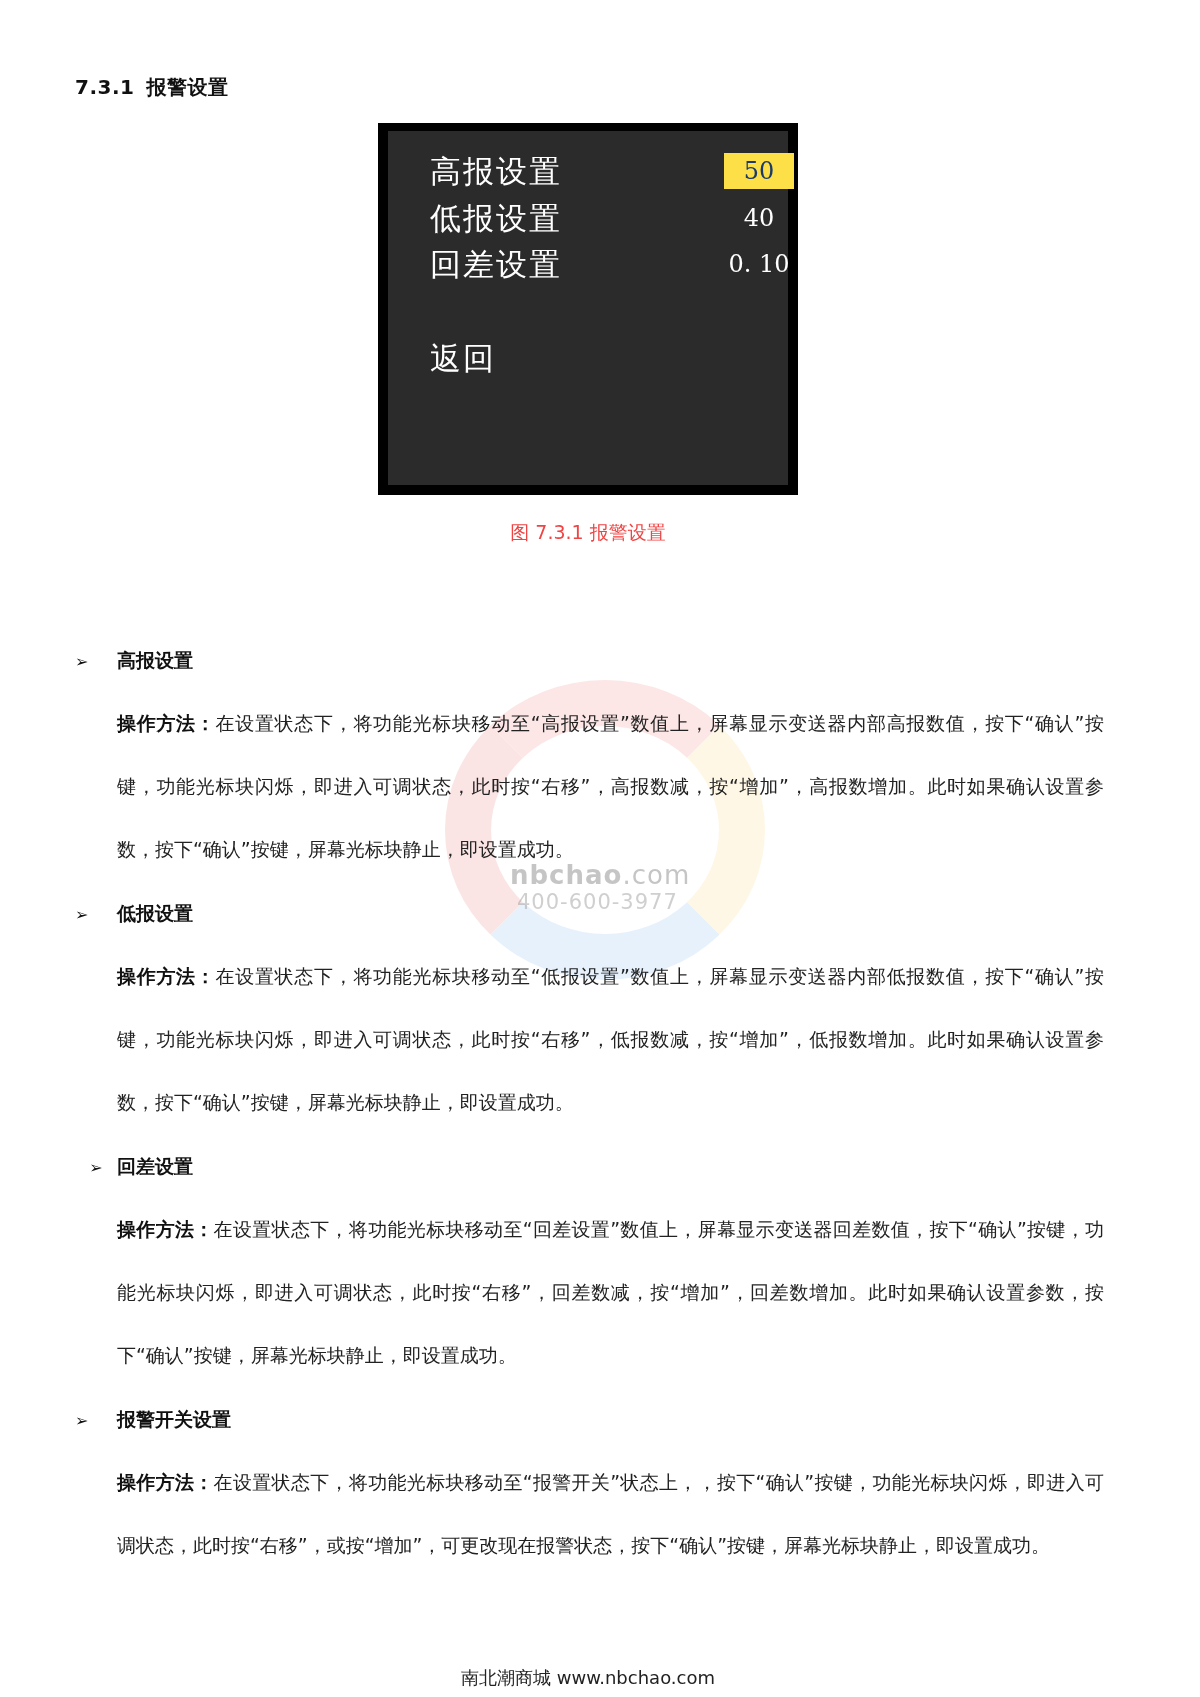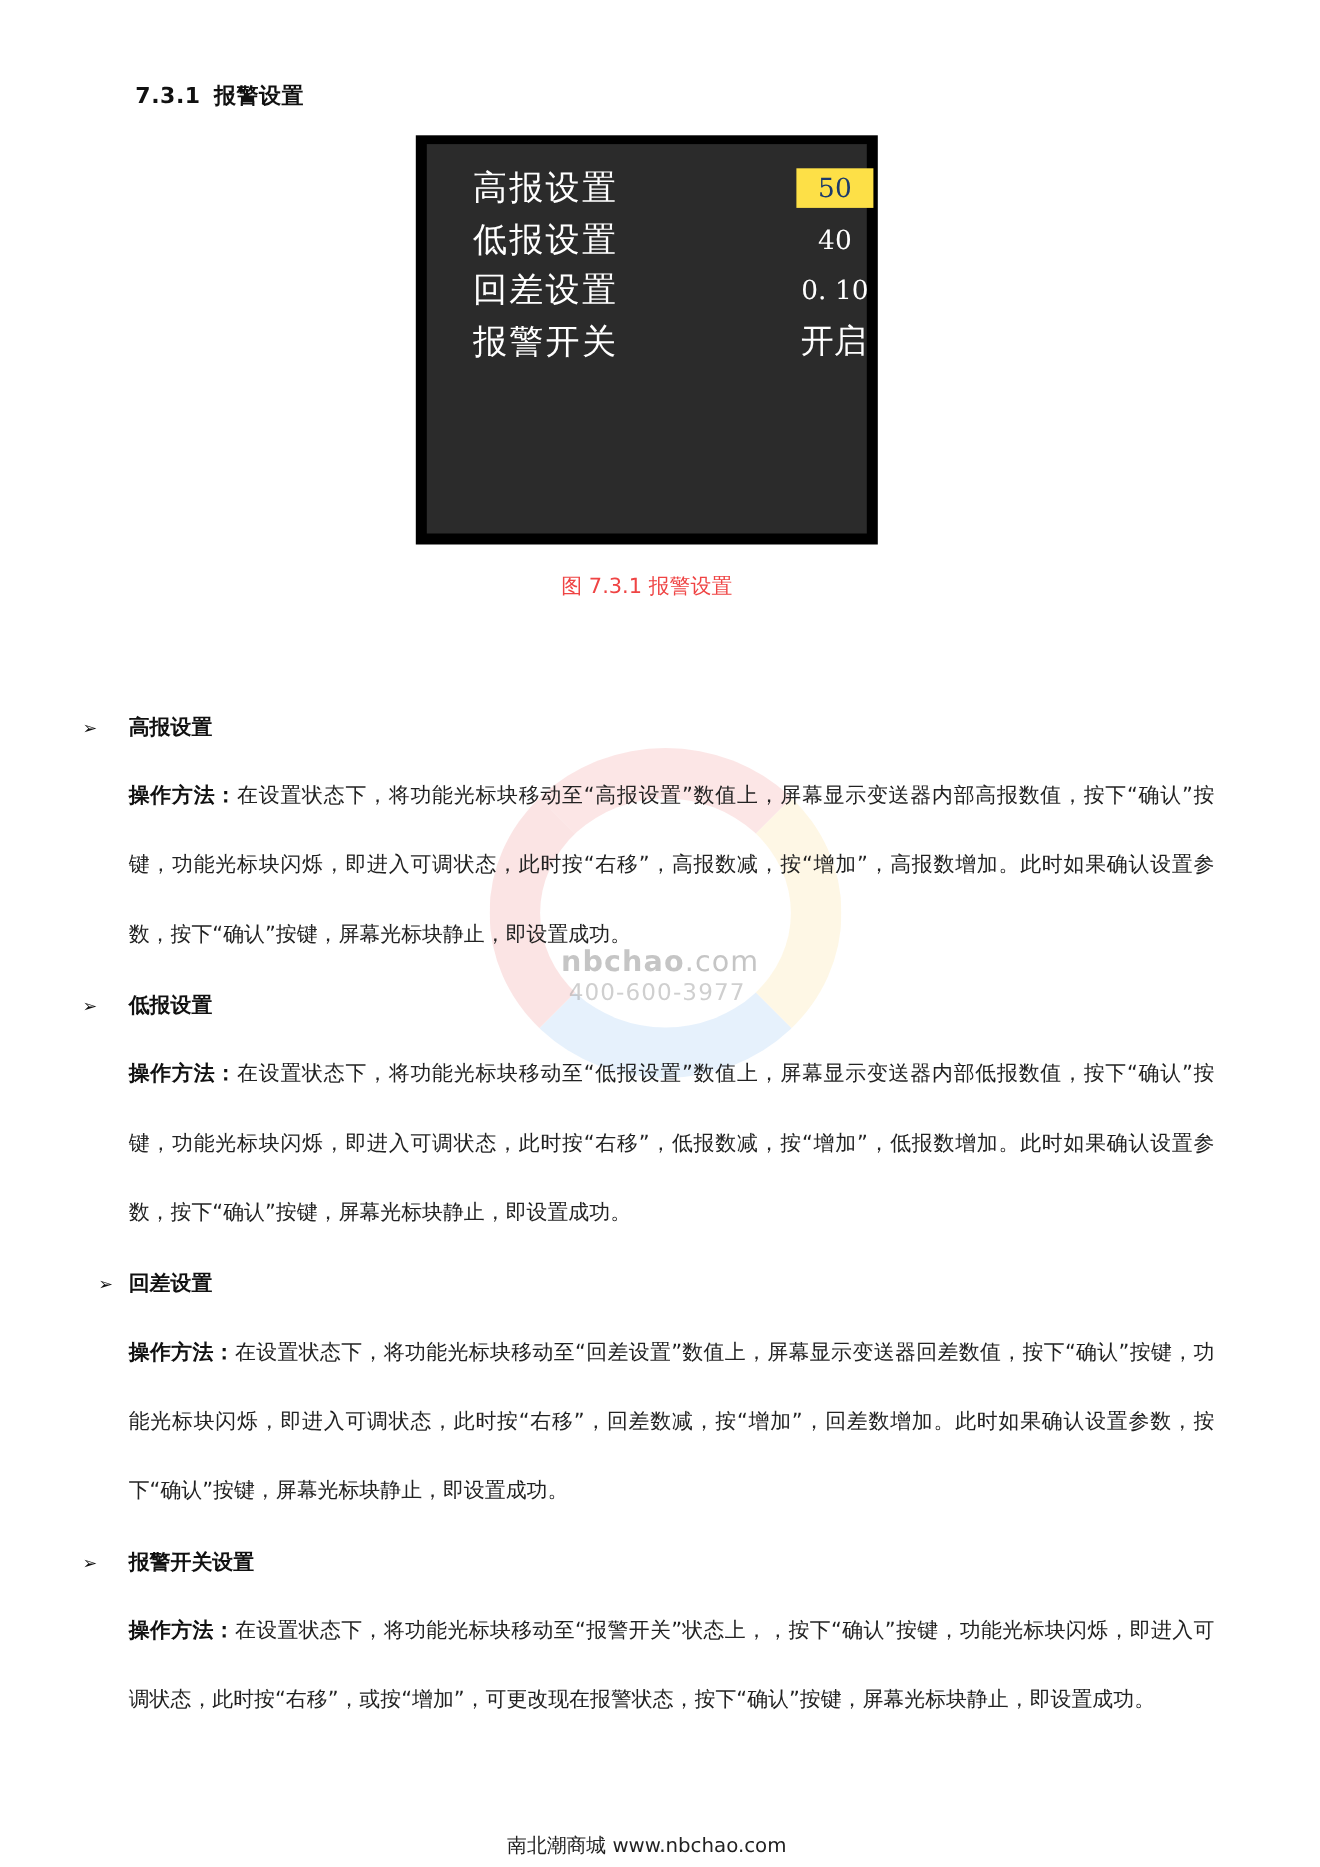--- a/index.html
+++ b/index.html
@@ -4,21 +4,20 @@
 <style>
   html, body { margin: 0; padding: 0; }
   body {
     width: 1200px; height: 1697px; position: relative; background: #ffffff;
     font-family: "DejaVu Sans", "Liberation Sans", sans-serif; color: #1a1a1a;
     overflow: hidden;
   }
   .section-heading {
     position: absolute; left: 75px; top: 74px; font-size: 20px; font-weight: bold; color: #111;
     letter-spacing: 0.5px;
-    margin-left: 48px;
   }
   .section-heading .num { margin-right: 12px; }
 
   
   .screen-outer {
     position: absolute; left: 378px; top: 123px; width: 420px; height: 372px;
     background: #000000; box-sizing: border-box;
   }
   .screen-inner {
     position: absolute; left: 10px; top: 8px; right: 10px; bottom: 10px;
@@ -87,23 +86,22 @@
       <span class="menu-value selected">50</span>
     </div>
     <div class="menu-row" style="top:65px;">
       <span class="menu-label">低报设置</span>
       <span class="menu-value">40</span>
     </div>
     <div class="menu-row" style="top:111px;">
       <span class="menu-label">回差设置</span>
       <span class="menu-value">0. 10</span>
     </div>
-    <div class="menu-row" style="top:158px;">
-      <span class="menu-label">报警开关</span>
-      <span class="menu-value zh">开启</span>
+    <div class="menu-row" style="top:205px;">
+      <span class="menu-label">返回</span>
     </div>
   </div>
 </div>
 
 <div class="figure-caption">图 7.3.1 报警设置</div>
 
 <div class="watermark">
   <div class="wm-ring"></div>
   <div class="wm-brand"><span>nbchao</span><span class="dot">.com</span></div>
   <div class="wm-phone">400-600-3977</div>

